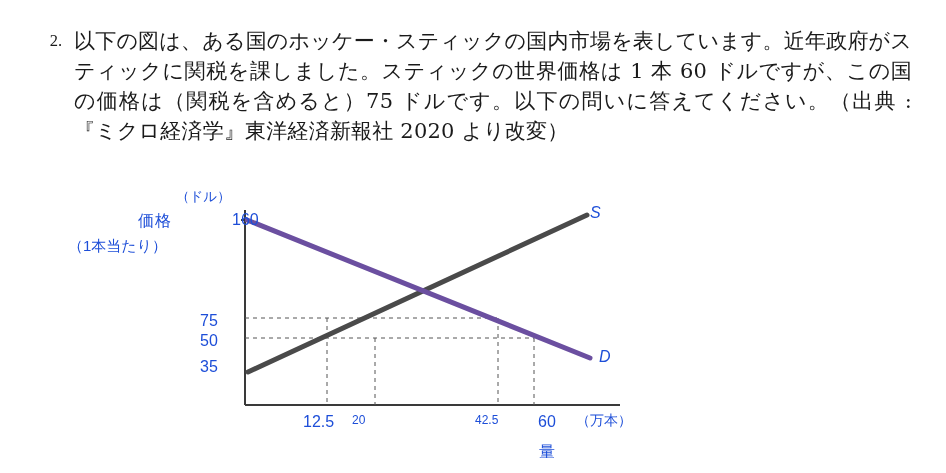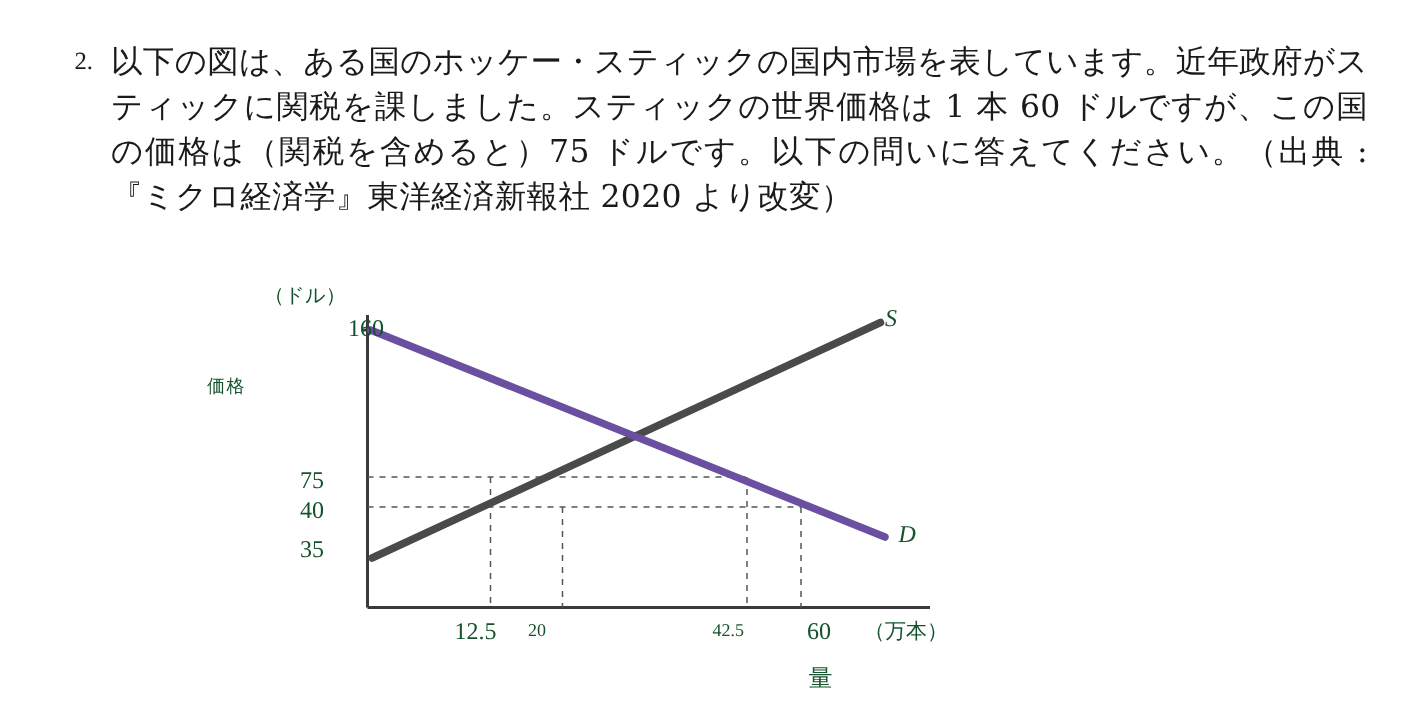--- a/index.html
+++ b/index.html
@@ -54,35 +54,34 @@
     left: 60px;
     top: 180px;
     width: 620px;
     height: 280px;
   }
   #figure svg {
     display: block;
   }
   .fig-label {
     position: absolute;
-    font-family: Liberation Serif, serif;
-    color: #14532d;
+    font-family: Liberation Sans, sans-serif;
+    color: #1d4ed8;
     white-space: nowrap;
   }
   .lbl-unit-top {
     left: 116px;
     top: 8px;
     font-size: 13.5px;
   }
   .lbl-price {
     left: 78px;
     top: 31px;
-    font-size: 12px;
+    font-size: 16px;
     letter-spacing: 1px;
-    margin-top: 38px;
   }
   .lbl-per-unit {
     left: 8px;
     top: 57px;
     font-size: 15px;
   }
   .lbl-160 {
     left: 134px;
     top: 31px;
     font-size: 16px;
@@ -177,24 +176,25 @@
 
     <line x1="188" y1="192" x2="527" y2="35" stroke="#4a4a4a" stroke-width="5" stroke-linecap="round"></line>
 
     <line x1="187" y1="40" x2="530" y2="178" stroke="#6b4fa0" stroke-width="5" stroke-linecap="round"></line>
 
     <line x1="181" y1="40" x2="185" y2="40" stroke="#3a3a3a" stroke-width="2"></line>
   </svg>
 
   <div class="fig-label lbl-unit-top">（ドル）</div>
   <div class="fig-label lbl-price">価格</div>
+  <div class="fig-label lbl-per-unit">（1本当たり）</div>
 
   <div class="fig-label lbl-160">160</div>
   <div class="fig-label lbl-75">75</div>
-  <div class="fig-label lbl-60">40</div>
+  <div class="fig-label lbl-60">50</div>
   <div class="fig-label lbl-35">35</div>
 
   <div class="fig-label lbl-S">S</div>
   <div class="fig-label lbl-D">D</div>
 
   <div class="fig-label lbl-125">12.5</div>
   <div class="fig-label lbl-20">20</div>
   <div class="fig-label lbl-425">42.5</div>
   <div class="fig-label lbl-50">60</div>
   <div class="fig-label lbl-unit-x">（万本）</div>

